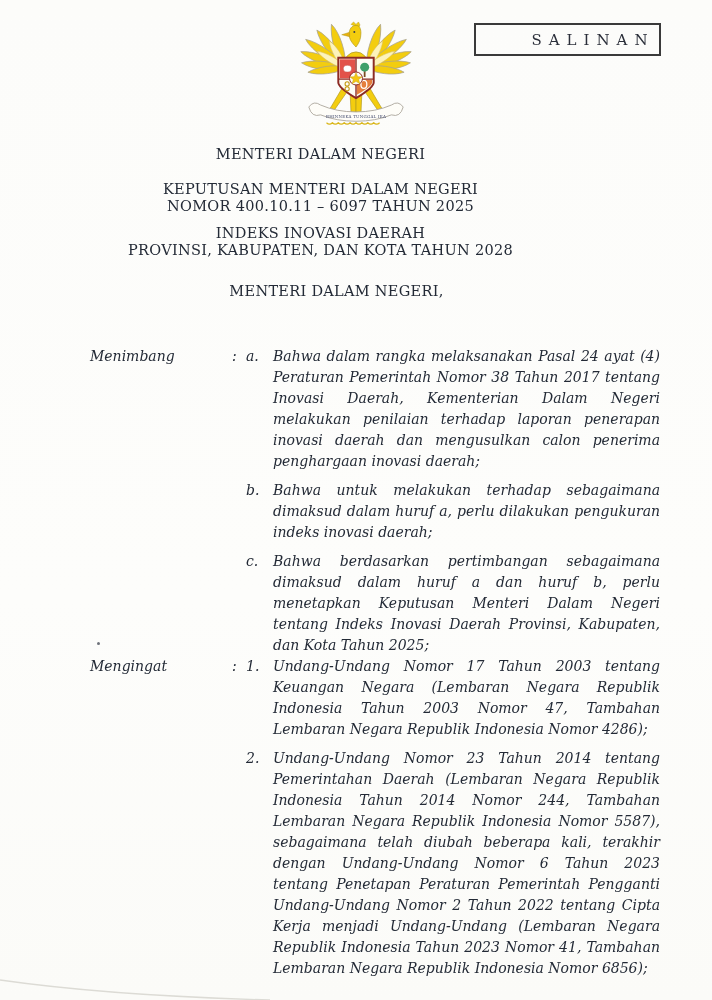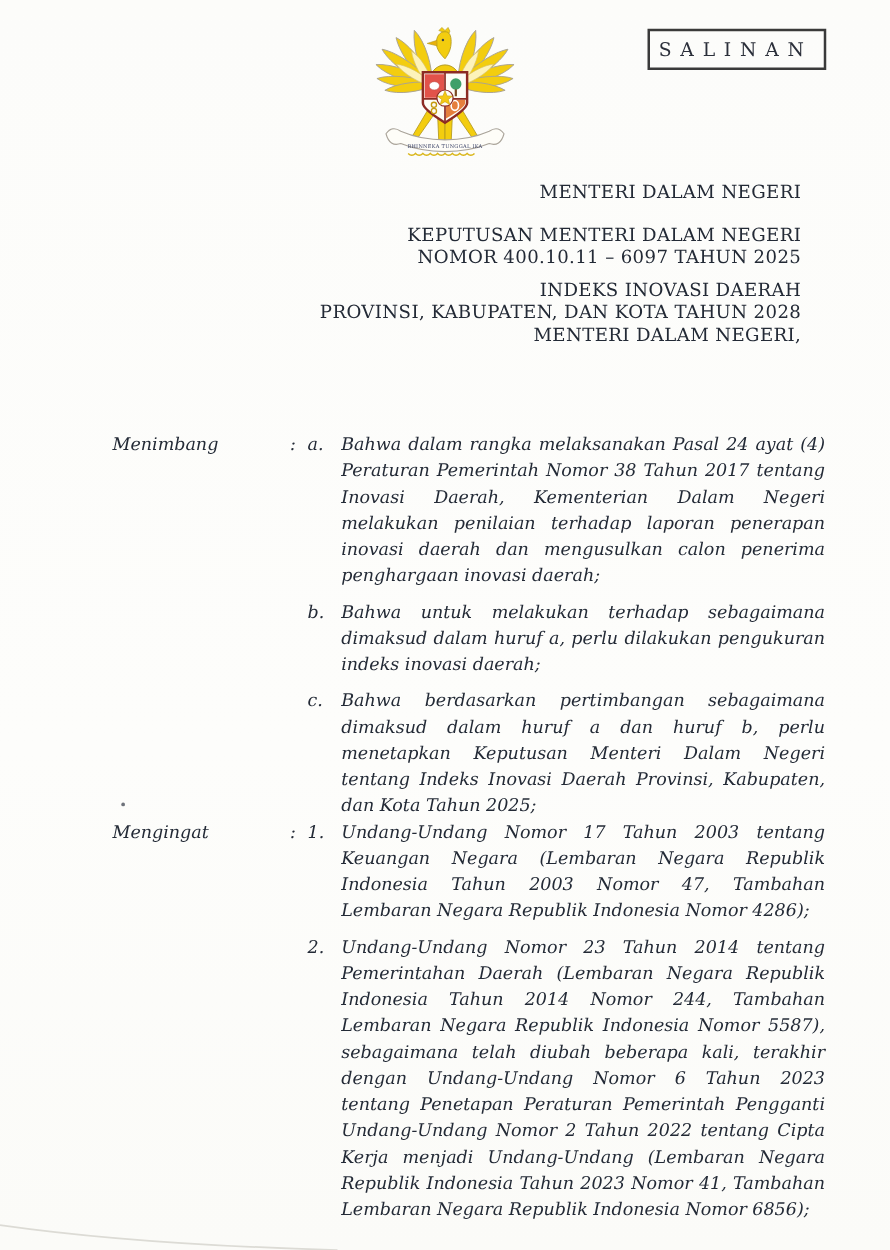--- a/index.html
+++ b/index.html
@@ -10,40 +10,40 @@
     background:linear-gradient(180deg,#fcfcfa 0%,#fdfdfb 60%,#fbfbf8 100%);
     font-family:"DejaVu Serif","Liberation Serif",serif;
     color:#242b38;
     overflow:hidden;
   }
   
   .stamp{
     position:absolute;top:23px;right:51px;
     width:139px;height:29px;
     border:2px solid #3a3a3a;
-    display:flex;align-items:center;justify-content:flex-start;
+    display:flex;align-items:center;justify-content:center;padding-left:44px;
   }
   .stamp span{
     font-size:15px;letter-spacing:7px;text-indent:7px;
     color:#2b2f3a;
   }
   
   .emblem{
     position:absolute;top:21px;left:50%;transform:translateX(-50%);
     width:118px;height:113px;
   }
   
   .header{
     position:absolute;top:146px;left:0;width:641px;
-    text-align:right;font-size:14.5px;line-height:17px;
+    text-align:center;font-size:14.5px;line-height:17px;
     letter-spacing:0.3px;color:#232a36;
   }
   .gap18{margin-top:18px;}
   .gap11{margin-top:10px;}
-  .gap13{margin-top:2px;padding-left:32px;}
+  .gap13{margin-top:24px;padding-left:32px;}
   
   .docbody{
     position:absolute;top:346px;left:90px;width:570px;
     font-size:14px;line-height:21px;color:#232a36;
   }
   .clause{display:flex;align-items:flex-start;font-style:italic;}
   .clause + .clause{}
   .clause-label{width:142px;flex:0 0 142px;}
   .clause-colon{width:14px;flex:0 0 14px;}
   .clause-items{flex:1;}

